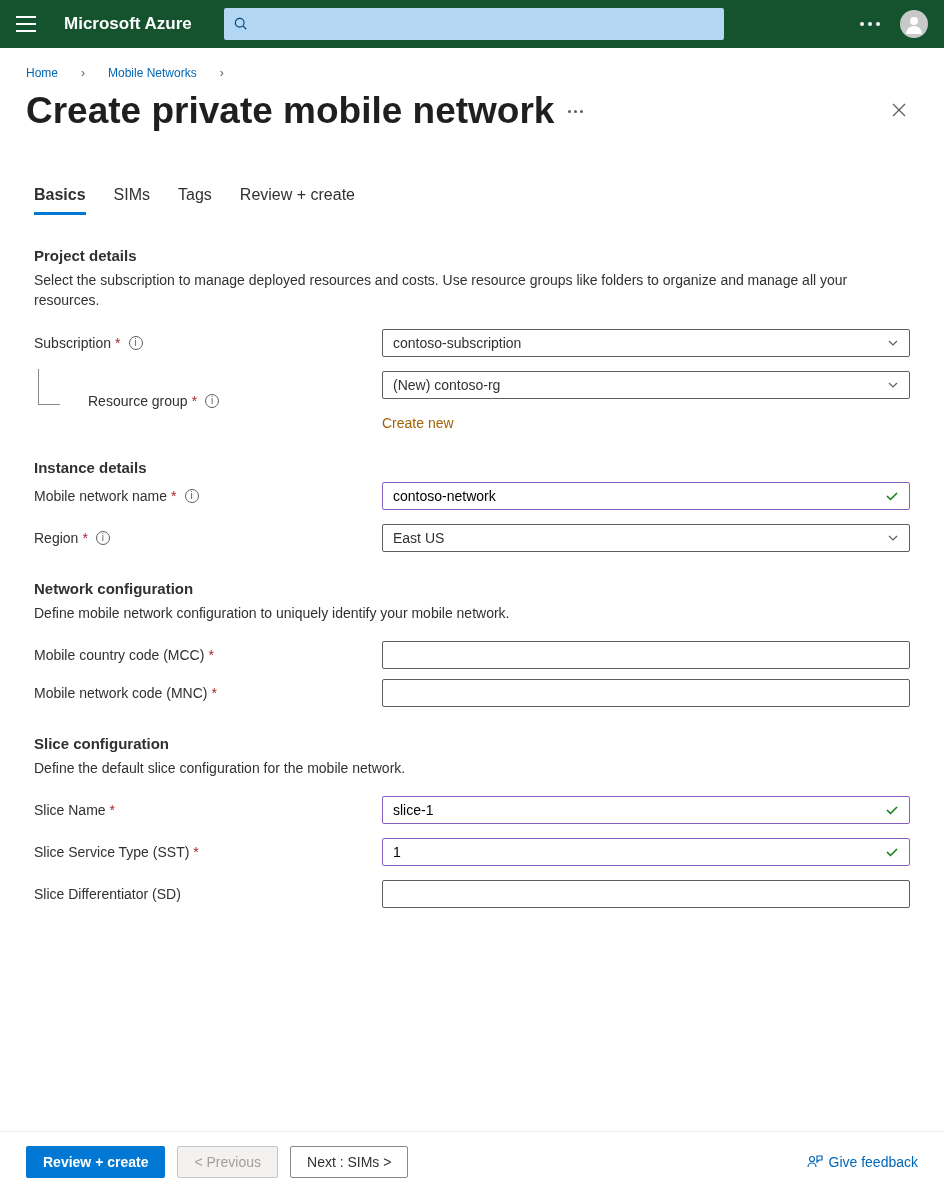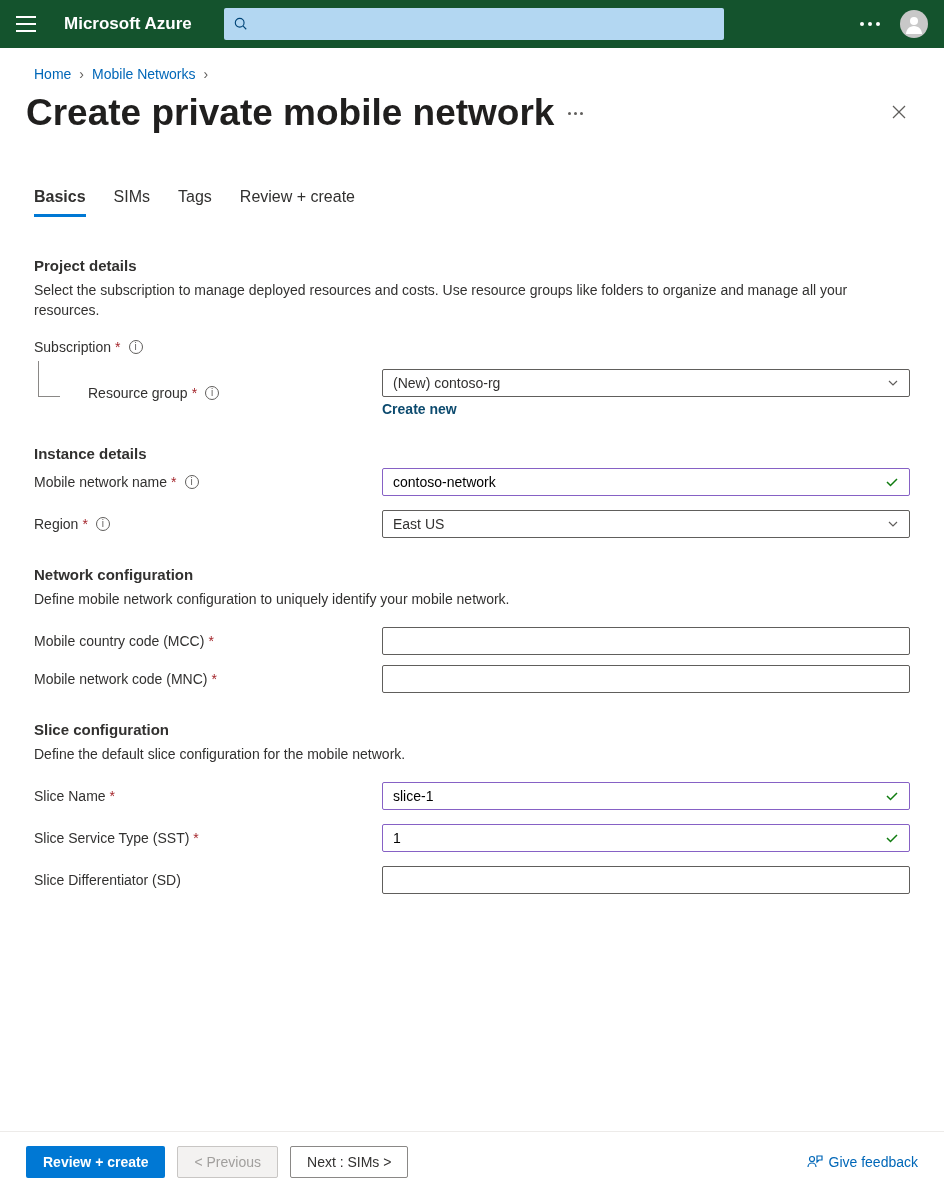--- a/index.html
+++ b/index.html
@@ -14,57 +14,57 @@
   .search-wrap svg { flex-shrink: 0; }
   .search-input { flex: 1; border: none; background: transparent; font-size: 14px; color: #004578; margin-left: 8px; outline: none; }
   .search-input::placeholder { color: #004578; }
   .topbar-right { margin-left: auto; display: flex; align-items: center; gap: 20px; }
   .dots { display: flex; gap: 4px; cursor: pointer; }
   .dots span { width: 4px; height: 4px; border-radius: 50%; background: #fff; }
   .avatar { width: 28px; height: 28px; border-radius: 50%; background: #c8c8c8; display: flex; align-items: center; justify-content: center; cursor: pointer; }
   .avatar svg { fill: #fff; }
 
   
-  .breadcrumb { padding: 18px 26px 4px; font-size: 14px; display: flex; align-items: center; gap: 8px; margin-left: 8px; }
+  .breadcrumb { padding: 18px 26px 4px; font-size: 12px; display: flex; align-items: center; gap: 23px; }
   .breadcrumb a { color: #0067b8; text-decoration: none; cursor: pointer; }
   .bc-sep { color: #605e5c; }
 
   
   .title-row { display: flex; align-items: center; padding: 6px 26px 2px; }
   .title-row h1 { font-size: 37px; font-weight: 600; color: #201f1e; }
   .title-dots { margin-left: 14px; display: flex; gap: 3px; cursor: pointer; }
   .title-dots span { width: 3px; height: 3px; border-radius: 50%; background: #605e5c; }
   .close-x { margin-left: auto; margin-right: 4px; cursor: pointer; font-size: 18px; color: #605e5c; padding: 8px; }
 
   
   .tabs { display: flex; gap: 28px; padding: 52px 34px 0; border-bottom: none; }
   .tab { font-size: 16px; color: #323130; padding-bottom: 8px; cursor: pointer; }
   .tab.active { font-weight: 600; border-bottom: 3px solid #0078d4; }
 
   
   .form-body { padding: 20px 34px 0; font-size: 14px; color: #323130; }
-  .section-head { font-size: 15px; font-weight: 600; margin-top: 20px; margin-bottom: 6px; }
+  .section-head { font-size: 15px; font-weight: 600; margin-top: 12px; margin-bottom: 6px; }
   .section-head.mt { margin-top: 28px; }
   .section-desc { color: #323130; font-size: 14px; line-height: 1.45; max-width: 820px; margin-bottom: 18px; }
 
   .field-row { display: flex; align-items: center; margin-bottom: 14px; gap: 36px; }
   .field-row.tight { margin-bottom: 10px; }
   .label-col { width: 312px; display: flex; align-items: center; gap: 4px; font-size: 14px; }
   .label-col.indent { padding-left: 54px; position: relative; }
   .tree-connector { position: absolute; left: 4px; top: -24px; width: 22px; height: 36px; border-left: 1.5px solid #8a8886; border-bottom: 1.5px solid #8a8886; }
   .req { color: #a4262c; }
   .info-icon { width: 14px; height: 14px; border: 1px solid #605e5c; border-radius: 50%; display: inline-flex; align-items: center; justify-content: center; font-size: 10px; color: #605e5c; cursor: pointer; margin-left: 4px; }
   .control-col { flex: 1; max-width: 544px; }
   .select-box, .text-box { width: 100%; height: 28px; border: 1px solid #605e5c; border-radius: 2px; padding: 0 10px; font-size: 14px; display: flex; align-items: center; justify-content: space-between; background: #fff; cursor: pointer; }
   .text-box { cursor: text; }
   .text-box input { border: none; outline: none; width: 100%; font-size: 14px; background: transparent; }
   .select-box .chev, .text-box .chk { display: flex; align-items: center; }
   .validated { border-color: #8661c5; }
   .chk svg { stroke: #107c10; }
-  .link { color: #0c4a6e; font-size: 14px; text-decoration: none; cursor: pointer; display: inline-block; margin-top: 4px; font-weight: bold; }
+  .link { color: #a16207; font-size: 14px; text-decoration: none; cursor: pointer; display: inline-block; margin-top: 16px; }
 
   
   .footer { position: absolute; bottom: 0; left: 0; right: 0; border-top: 1px solid #edebe9; padding: 14px 26px; display: flex; align-items: center; gap: 12px; background: #fff; }
   .btn { height: 32px; padding: 0 16px; font-size: 14px; border-radius: 2px; border: 1px solid transparent; cursor: pointer; display: inline-flex; align-items: center; }
   .btn.primary { background: #0078d4; color: #fff; font-weight: 600; }
   .btn.secondary { background: #fff; border-color: #8a8886; color: #323130; }
   .btn.secondary:disabled { color: #a19f9d; border-color: #c8c6c4; cursor: default; background: #f3f2f1; }
   .feedback { margin-left: auto; color: #0067b8; font-size: 14px; display: flex; align-items: flex-start; gap: 6px; cursor: pointer; }
 </style>
 </head>
@@ -130,20 +130,30 @@
 <div class="form-body">
 
   <div class="section-head">Project details</div>
   <div class="section-desc">Select the subscription to manage deployed resources and costs. Use resource groups like folders to organize and manage all your resources.</div>
 
   <div class="field-row">
     <div class="label-col">
       <span>Subscription</span>
       <span class="req">*</span>
       <span class="info-icon">i</span>
+    </div>
+    <div class="control-col">
+      <div class="select-box">
+        <span>contoso-subscription</span>
+        <span class="chev">
+            <svg width="12" height="12" viewBox="0 0 12 12">
+              <path d="M2 4l4 4 4-4" stroke="#605e5c" stroke-width="1.2" fill="none"></path>
+            </svg>
+          </span>
+      </div>
     </div>
   </div>
 
   <div class="field-row">
     <div class="label-col indent">
       <div class="tree-connector"></div>
       <span>Resource group</span>
       <span class="req">*</span>
       <span class="info-icon">i</span>
     </div>

